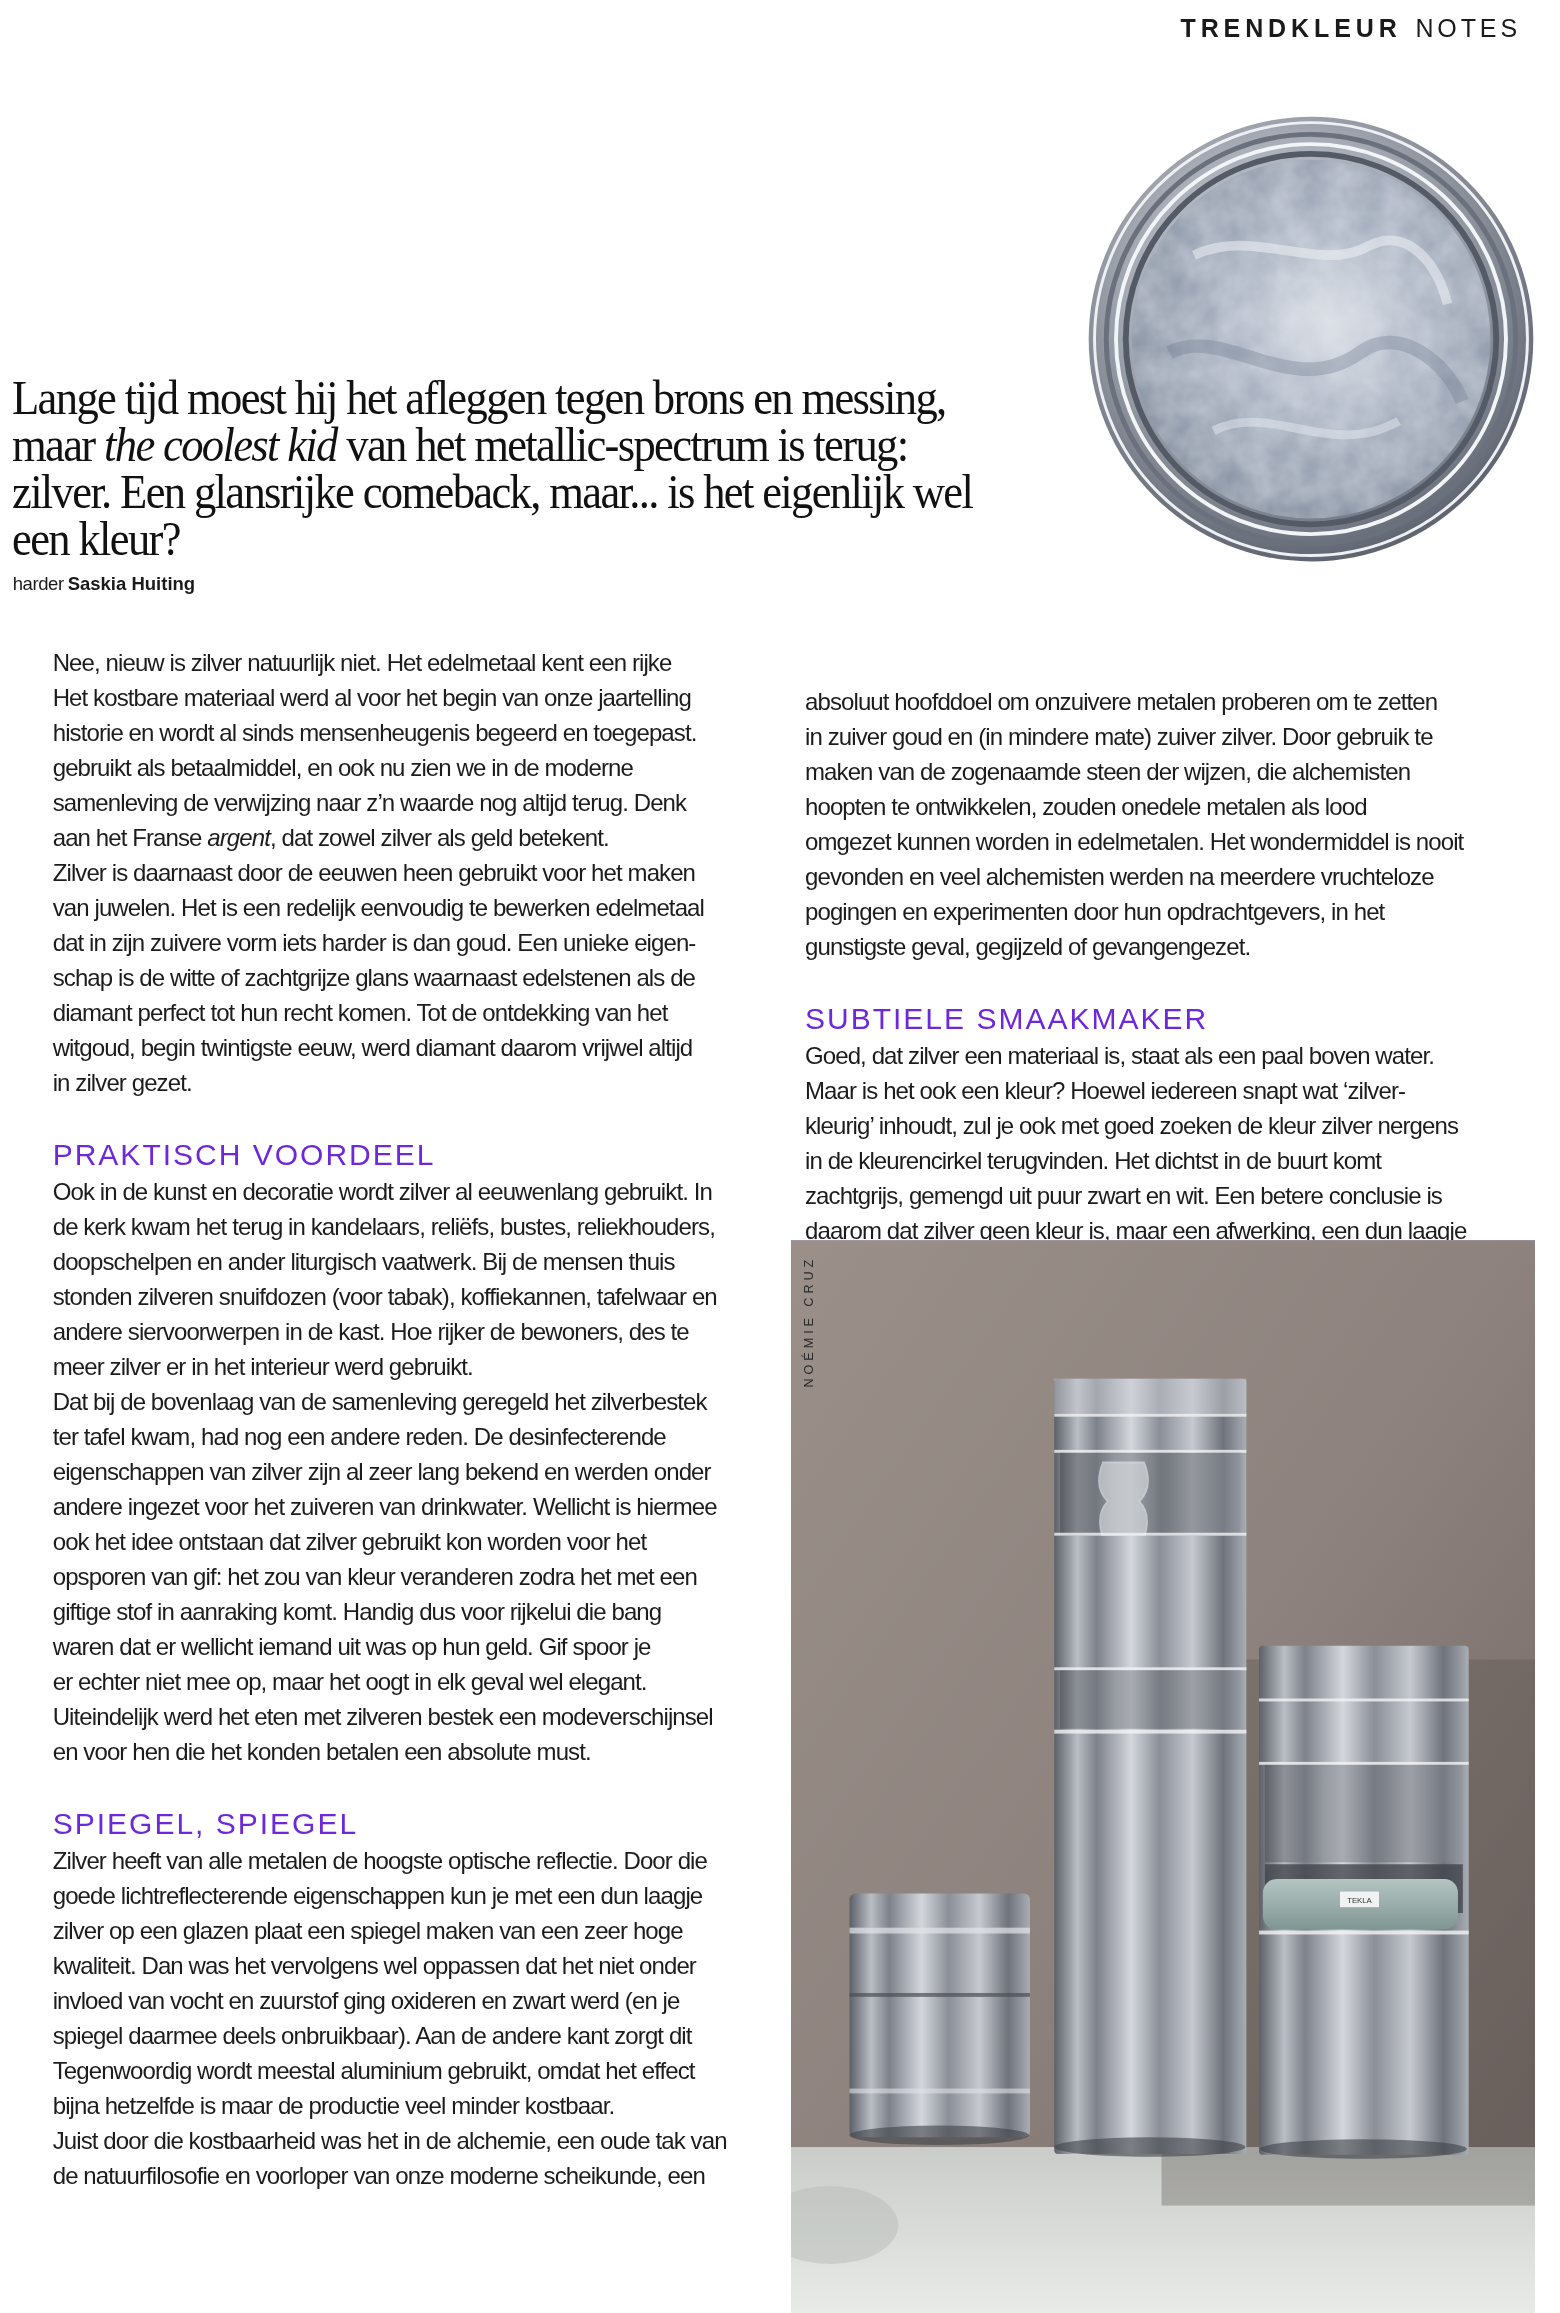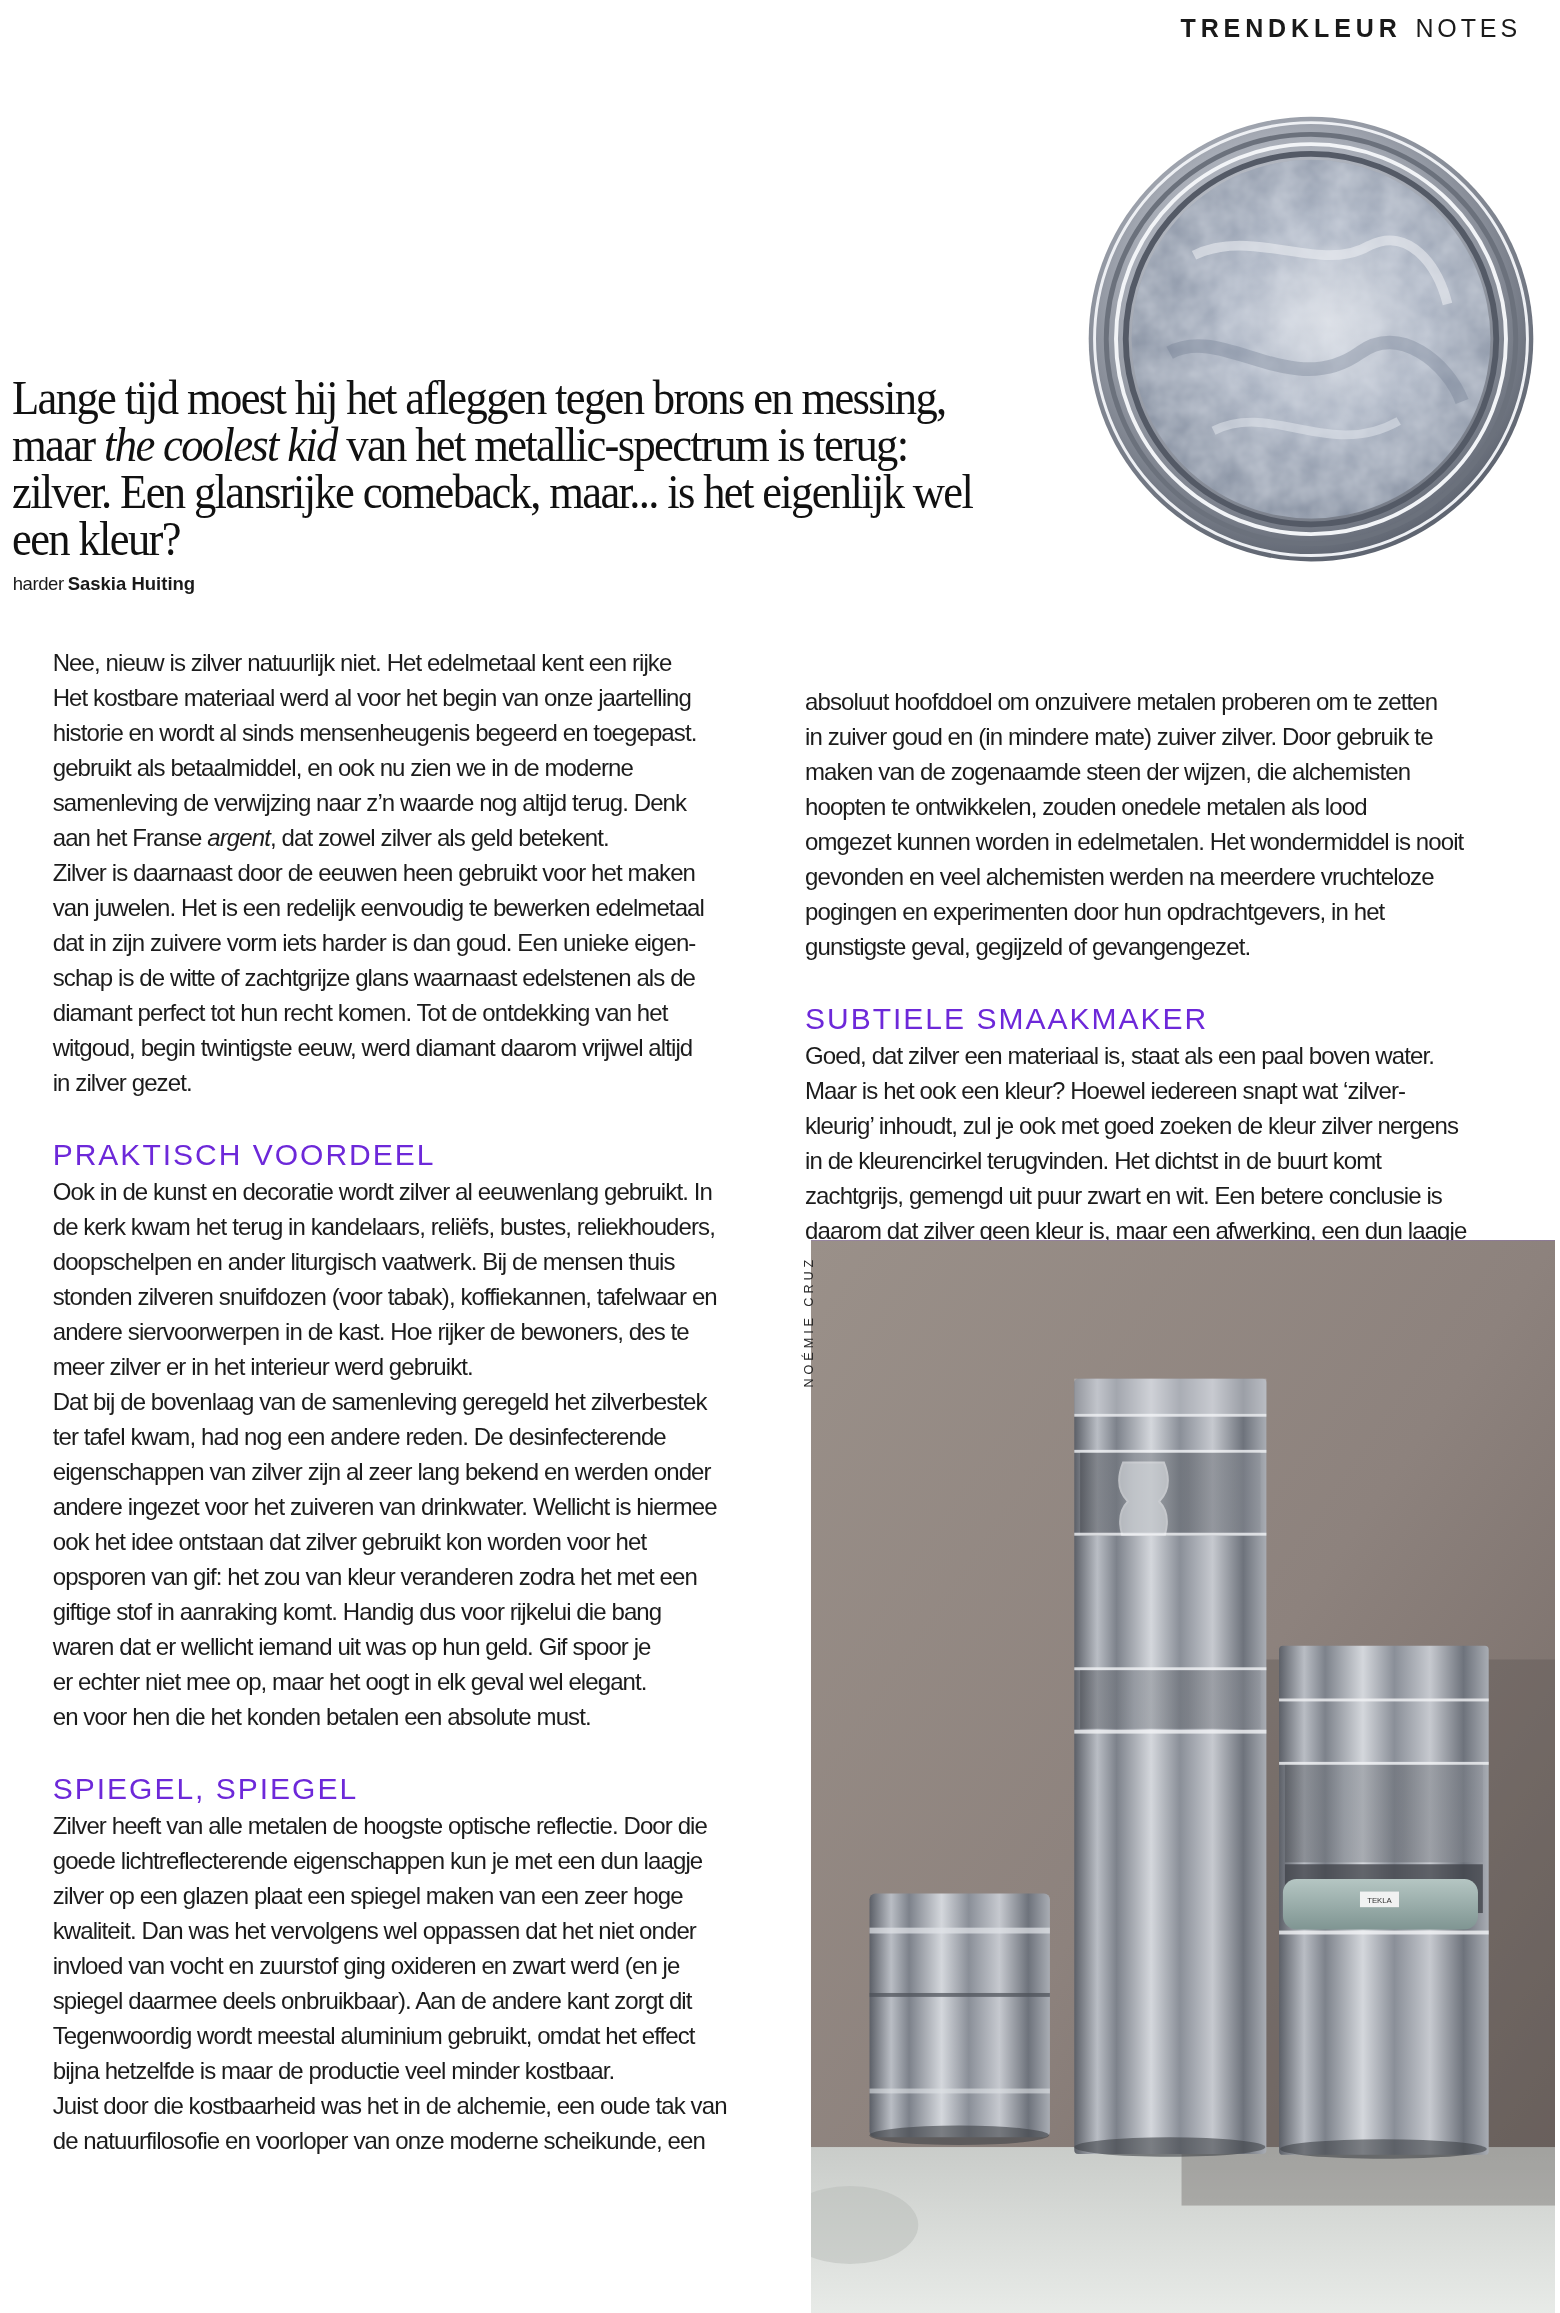--- a/index.html
+++ b/index.html
@@ -21,21 +21,21 @@
   .col { position: absolute; font-family: "Liberation Sans", sans-serif; font-size: 24px; line-height: 35px; color: #1c1c1c; letter-spacing: -0.9px; }
   .col p { margin: 0; }
   .col .ln { display: block; white-space: nowrap; }
   .col em { font-style: italic; }
   .col-left { left: 12.7px; top: 645px; width: 751px; margin-left: 40px; }
   .col-right { left: 805px; top: 684px; width: 751px; }
 
   .subhead { font-size: 30px; line-height: 39px; color: #6d28d9; letter-spacing: 2px; font-weight: 400; margin: 0; white-space: nowrap; }
   .gap { height: 35px; }
 
-  .photo { position: absolute; left: 791px; top: 1240px; width: 744px; height: 1074px; overflow: hidden; background: #8b5cf6; margin-left: 20px; }
+  .photo { position: absolute; left: 791px; top: 1240px; width: 744px; height: 1074px; overflow: hidden; background: #c4b5fd; }
   .photo svg { display: block; }
   .credit { position: absolute; left: 798px; top: 1266px; width: 23.4px; height: 127px; }
   .credit span { position: absolute; left: -53px; top: 51px; width: 127px; font-size: 12.7px; letter-spacing: 3.9px; color: #2a2a2a; transform: rotate(-90deg); white-space: nowrap; text-align: center; }
 </style>
 </head>
 <body>
 
 <div class="section-tag">
   <span class="strong">TRENDKLEUR</span><span class="light">NOTES</span>
 </div>
@@ -105,20 +105,21 @@
     <span class="ln">meer zilver er in het interieur werd gebruikt.</span>
     <span class="ln">Dat bij de bovenlaag van de samenleving geregeld het zilverbestek</span>
     <span class="ln">ter tafel kwam, had nog een andere reden. De desinfecterende</span>
     <span class="ln">eigenschappen van zilver zijn al zeer lang bekend en werden onder</span>
     <span class="ln">andere ingezet voor het zuiveren van drinkwater. Wellicht is hiermee</span>
     <span class="ln">ook het idee ontstaan dat zilver gebruikt kon worden voor het</span>
     <span class="ln">opsporen van gif: het zou van kleur veranderen zodra het met een</span>
     <span class="ln">giftige stof in aanraking komt. Handig dus voor rijkelui die bang</span>
     <span class="ln">waren dat er wellicht iemand uit was op hun geld. Gif spoor je</span>
     <span class="ln">er echter niet mee op, maar het oogt in elk geval wel elegant.</span>
+    <span class="ln">Uiteindelijk werd het eten met zilveren bestek een modeverschijnsel</span>
     <span class="ln">en voor hen die het konden betalen een absolute must.</span>
   </p>
   <div class="gap"></div>
   <h2 class="subhead">SPIEGEL, SPIEGEL</h2>
   <p>
     <span class="ln">Zilver heeft van alle metalen de hoogste optische reflectie. Door die</span>
     <span class="ln">goede lichtreflecterende eigenschappen kun je met een dun laagje</span>
     <span class="ln">zilver op een glazen plaat een spiegel maken van een zeer hoge</span>
     <span class="ln">kwaliteit. Dan was het vervolgens wel oppassen dat het niet onder</span>
     <span class="ln">invloed van vocht en zuurstof ging oxideren en zwart werd (en je</span>

